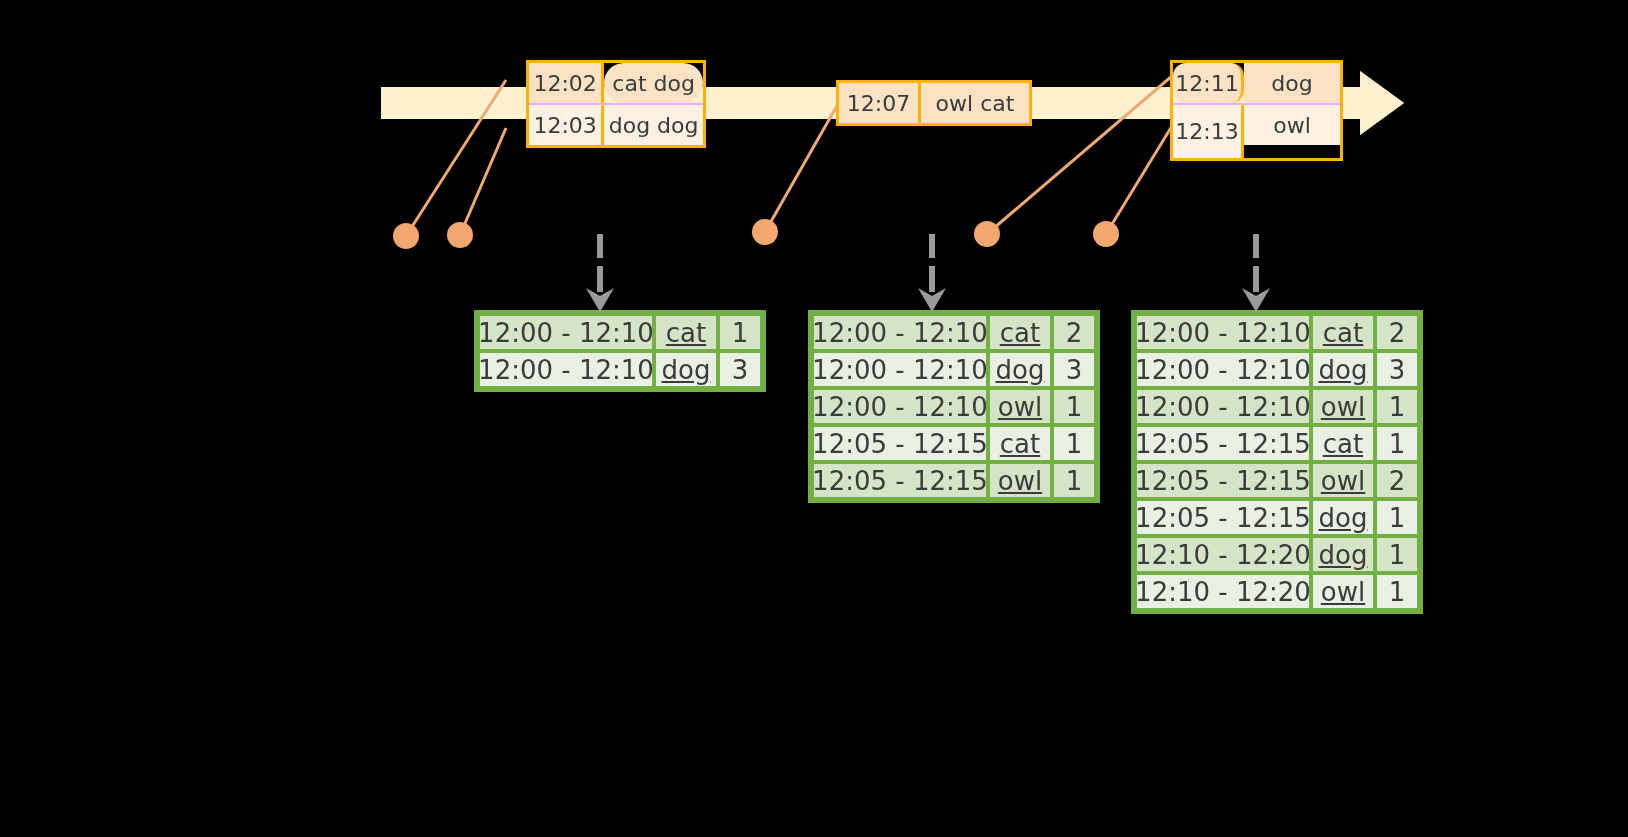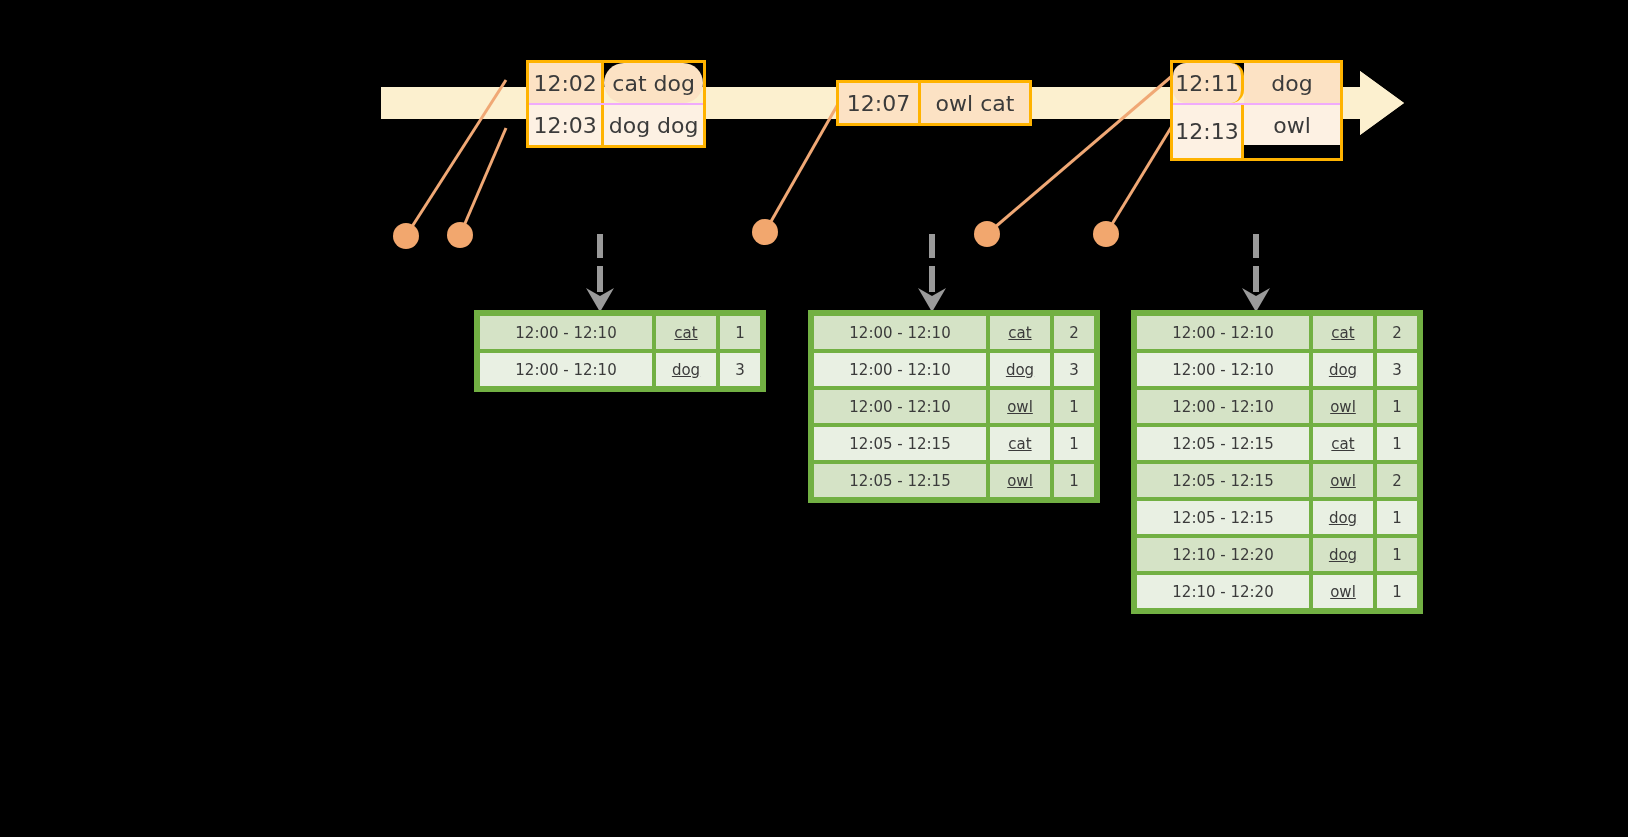--- a/index.html
+++ b/index.html
@@ -21,21 +21,21 @@
   }
   .evt-time{border-right:3px solid #FFB300;}
   .r-dark .evt-time,.r-dark .evt-words{background:#FCE2C4;}
   .r-light .evt-time,.r-light .evt-words{background:#FDF1E3;}
 
   
   .res-table{position:absolute;border:4px solid #72B043;box-sizing:border-box;background:#72B043;}
   .res-row{display:flex;}
   .res-cell{
     display:flex;align-items:center;justify-content:center;
-    color:#3b3b3b;font-size:15px;box-sizing:border-box;
+    color:#3b3b3b;font-size:26px;box-sizing:border-box;
     margin:2px;white-space:nowrap;
   }
   .res-row.dark .res-cell{background:#D5E3C6;}
   .res-row.light .res-cell{background:#E9F0E3;}
   .c-window{width:172px;height:33px;}
   .c-word{width:60px;height:33px;text-decoration:underline;}
   .c-count{width:40px;height:33px;}
 </style>
 </head>
 <body>

